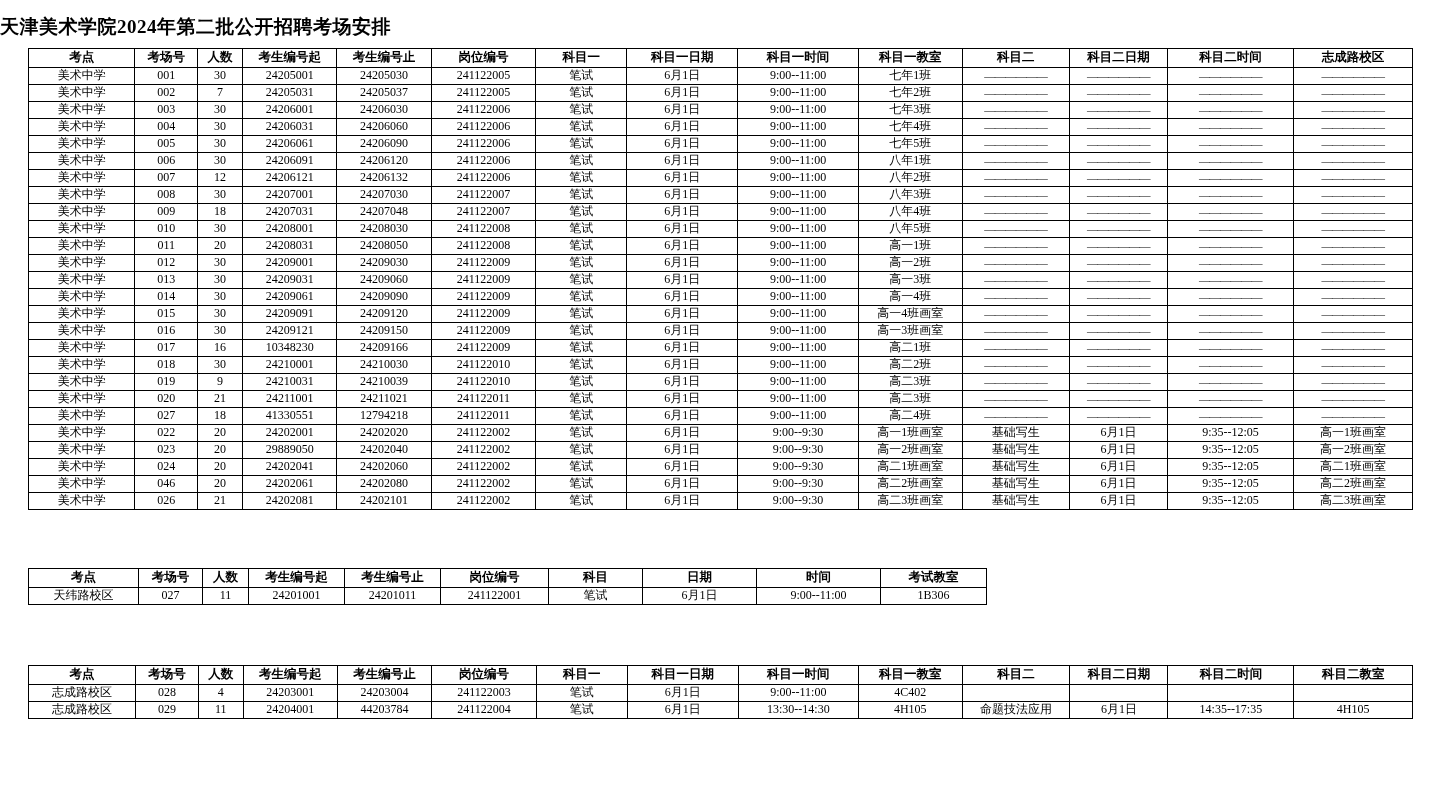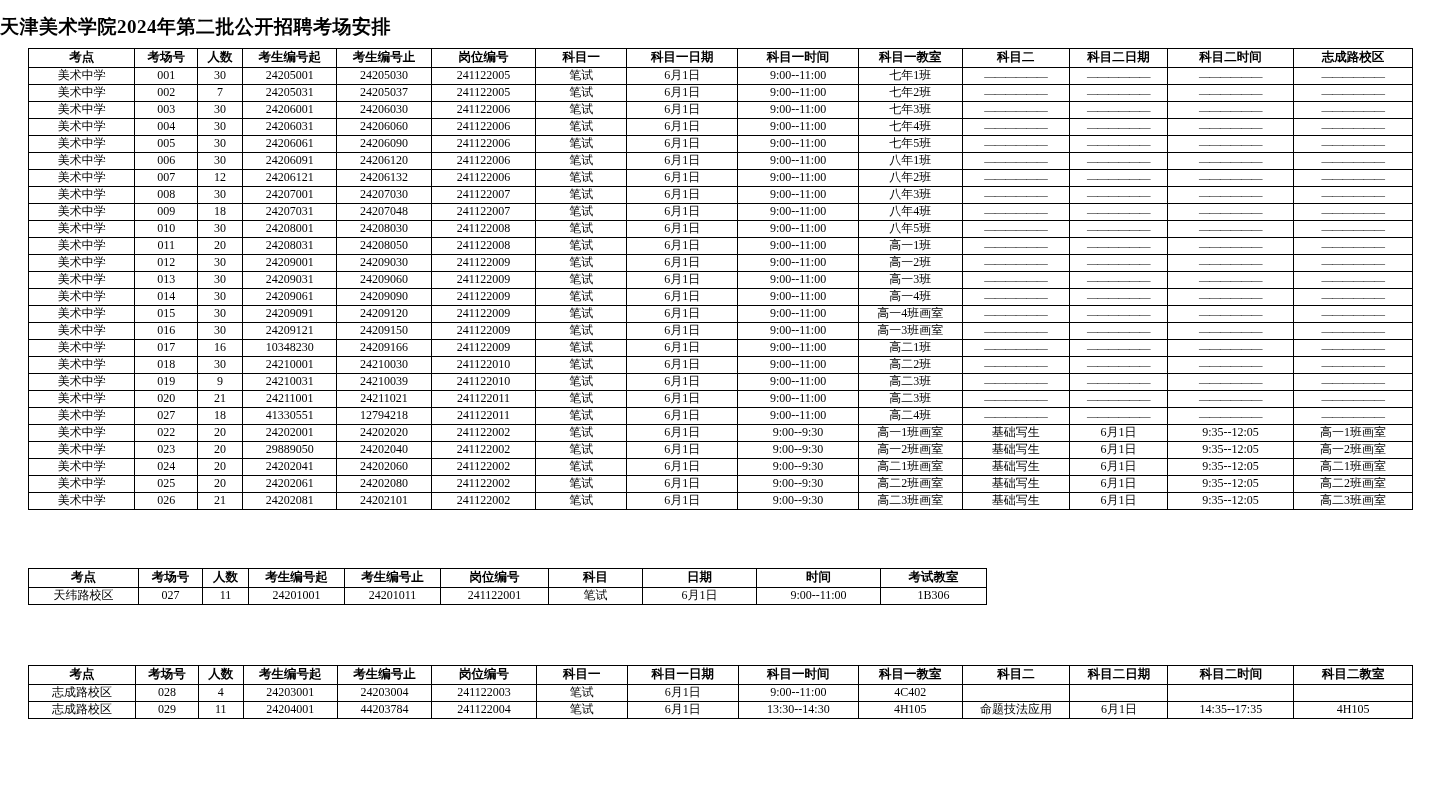--- a/index.html
+++ b/index.html
@@ -523,21 +523,21 @@
           <td>6月1日</td>
           <td>9:00--9:30</td>
           <td>高二1班画室</td>
           <td>基础写生</td>
           <td>6月1日</td>
           <td>9:35--12:05</td>
           <td>高二1班画室</td>
         </tr>
         <tr>
           <td>美术中学</td>
-          <td>025</td>
+          <td>046</td>
           <td>20</td>
           <td>24202061</td>
           <td>24202080</td>
           <td>241122002</td>
           <td>笔试</td>
           <td>6月1日</td>
           <td>9:00--9:30</td>
           <td>高二2班画室</td>
           <td>基础写生</td>
           <td>6月1日</td>

